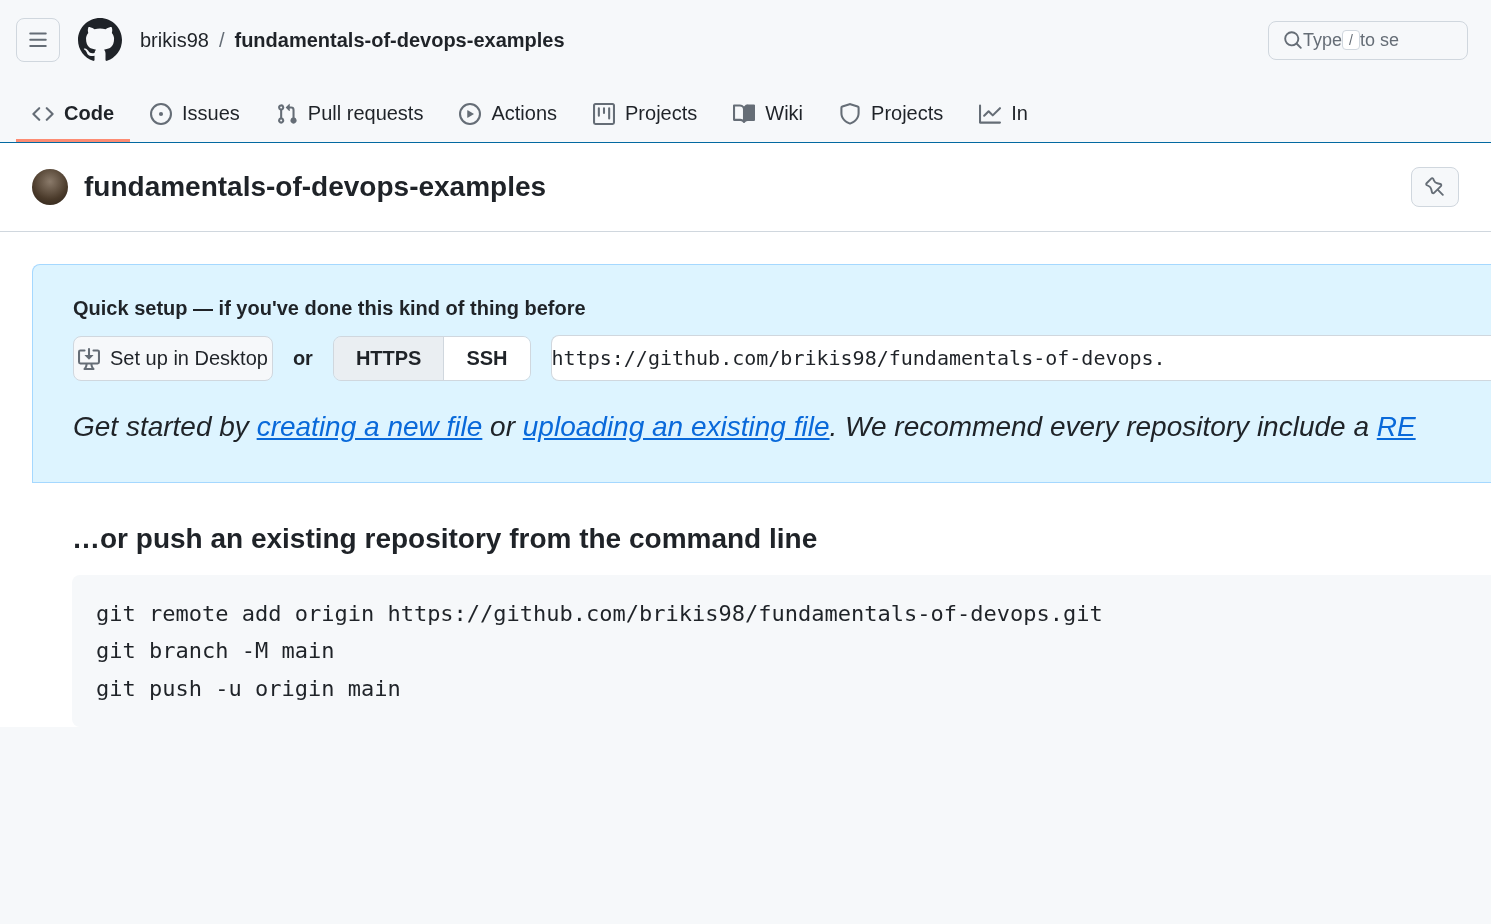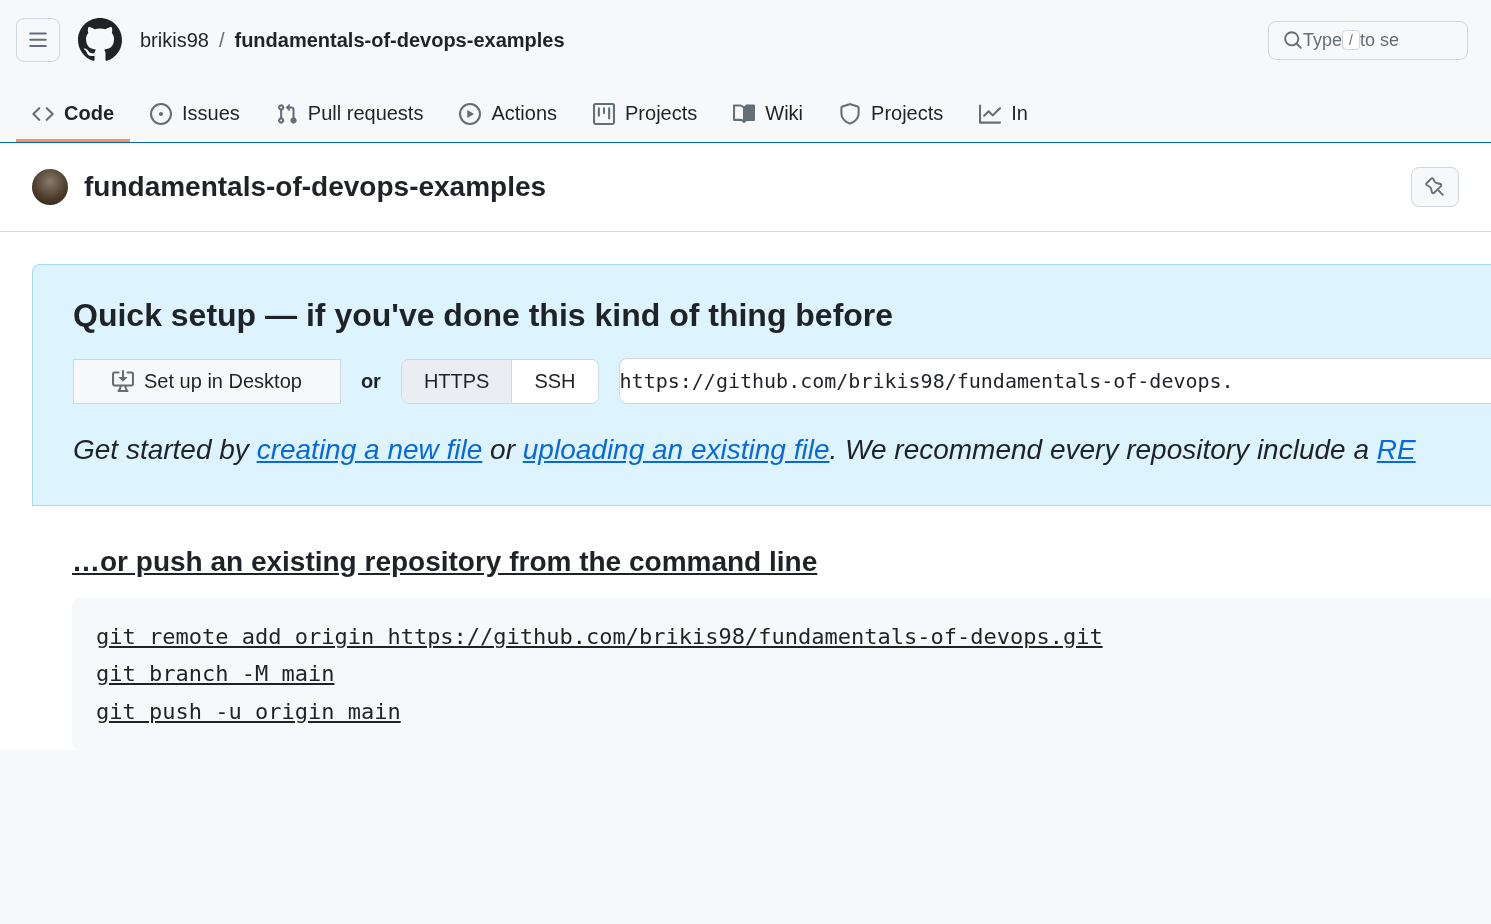--- a/index.html
+++ b/index.html
@@ -130,55 +130,55 @@
     
     .content { padding: 32px 0 0 32px; background: #fff; }
     .quick-setup {
       border: 1px solid #54aeff66;
       background: #ddf4ff;
       border-radius: 8px 0 0 0;
       padding: 32px 0 32px 40px;
       border-right: none;
     }
     .quick-setup h2 {
-      font-size: 32px;
+      font-size: 20px;
       font-weight: 600;
-      margin-bottom: 24px;
+      margin-bottom: 15px;
     }
     .setup-row {
       display: flex;
       align-items: center;
       gap: 20px;
       margin-bottom: 24px;
     }
     .desktop-btn {
       display: flex;
-      align-items: flex-start;
+      align-items: flex-end;
       gap: 10px;
       border: 1px solid #d0d7de;
-      border-radius: 0;
-      background: #f6f8fa;
-      padding: 10px 38px;
+      border-radius: 8px;
+      background: #f6f8fa;
+      padding: 10px 4px;
       font-size: 20px;
       font-weight: 500;
       cursor: pointer;
       color: #1f2328;
     }
     .desktop-btn svg { fill: #656d76; }
     .or-text { font-size: 20px; font-weight: 600; }
     .toggle-group {
       display: flex;
       border: 1px solid #d0d7de;
       border-radius: 8px;
       overflow: hidden;
     }
     .toggle-btn {
       padding: 10px 22px;
       font-size: 20px;
-      font-weight: 400;
+      font-weight: 700;
       background: #fff;
       cursor: pointer;
       border: none;
       color: #1f2328;
     }
     .toggle-btn.active { background: #eaeef2; }
     .toggle-btn + .toggle-btn { border-left: 1px solid #d0d7de; }
     .url-input {
       flex: 1;
       border: 1px solid #d0d7de;
@@ -194,21 +194,21 @@
     .help-text {
       font-size: 28px;
       line-height: 1.6;
       font-style: italic;
     }
     .help-text a {
       color: #0969da;
       text-decoration: underline;
     }
     
-    .push-section { padding: 40px 0 0 40px; text-decoration: underline; }
+    .push-section { padding: 40px 0 0 40px; }
     .push-section h2 {
       font-size: 28px;
       font-weight: 600;
       margin-bottom: 20px;
     }
     .code-block {
       background: #f6f8fa;
       border-radius: 8px 0 0 8px;
       padding: 20px 24px;
       font-family: ui-monospace, SFMono-Regular, Menlo, monospace;

